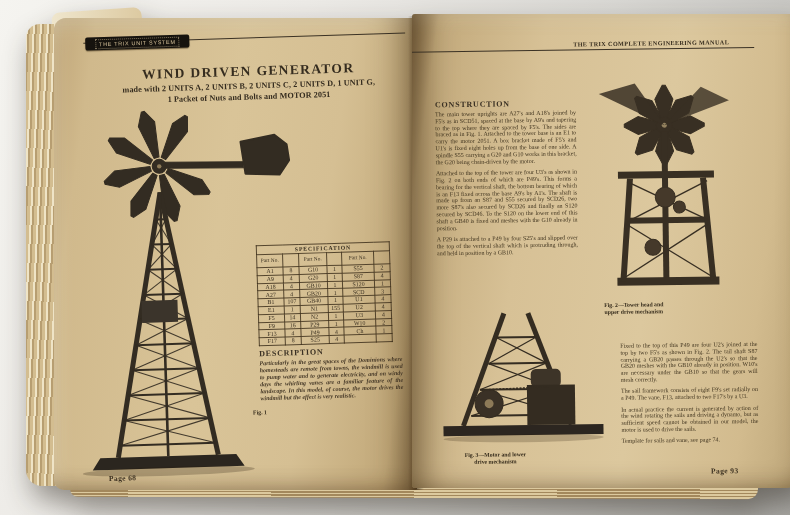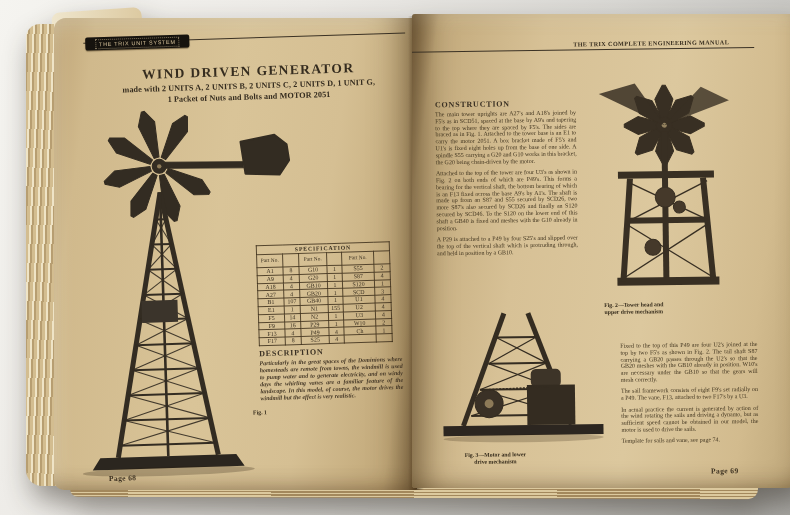--- a/index.html
+++ b/index.html
@@ -359,18 +359,18 @@
           <div>drive mechanism</div>
         </div>
 
         <div class="abs body-col" style="left:207px;top:329px;width:137px;">
           <p>Fixed to the top of this P49 are four U2's joined at the top by two F5's as shown in Fig. 2.  The tail shaft S87 carrying a GB20 passes through the U2's so that the GB20 meshes with the GB10 already in position.  W10's are necessary under the GB10 so that the gears will mesh correctly.</p>
           <p>The sail framework consists of eight F9's set radially on a P49.  The vane, F13, attached to two F17's by a U3.</p>
           <p>In actual practice the current is generated by action of the wind rotating the sails and driving a dynamo, but as sufficient speed cannot be obtained in our model, the motor is used to drive the sails.</p>
           <p>Template for sails and vane, see page 74.</p>
         </div>
 
-        <div class="abs pagenum" style="left:296px;top:454px;">Page 69</div>
+        <div class="abs pagenum" style="left:296px;top:454px;">Page 93</div>
       </div>
     </div>
 
   </div>
 </div>
 
 </body></html>

